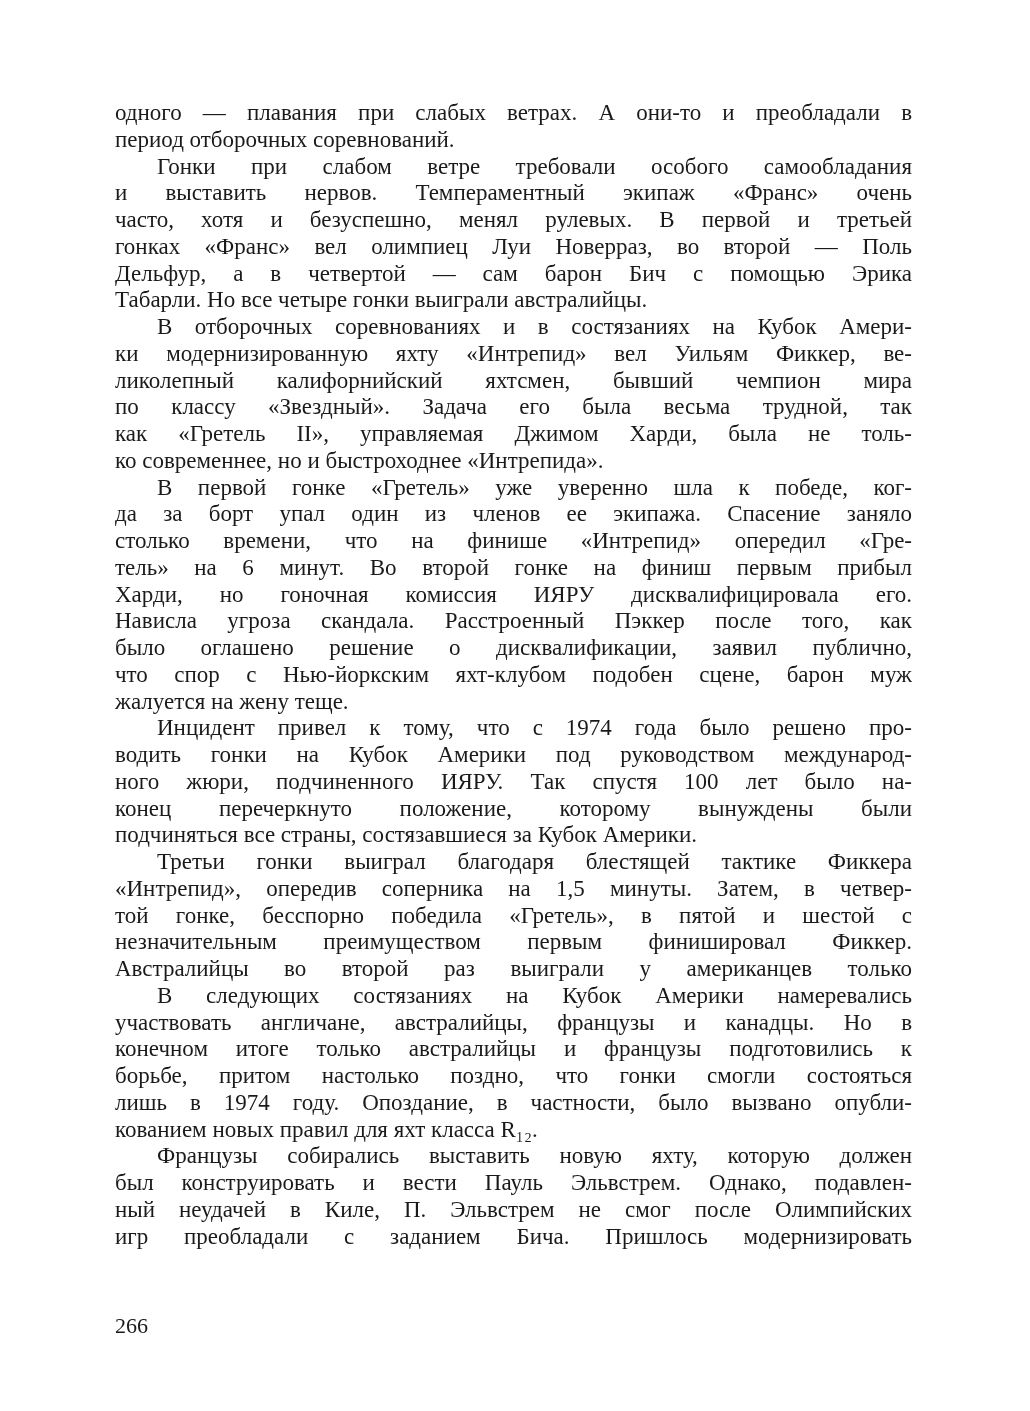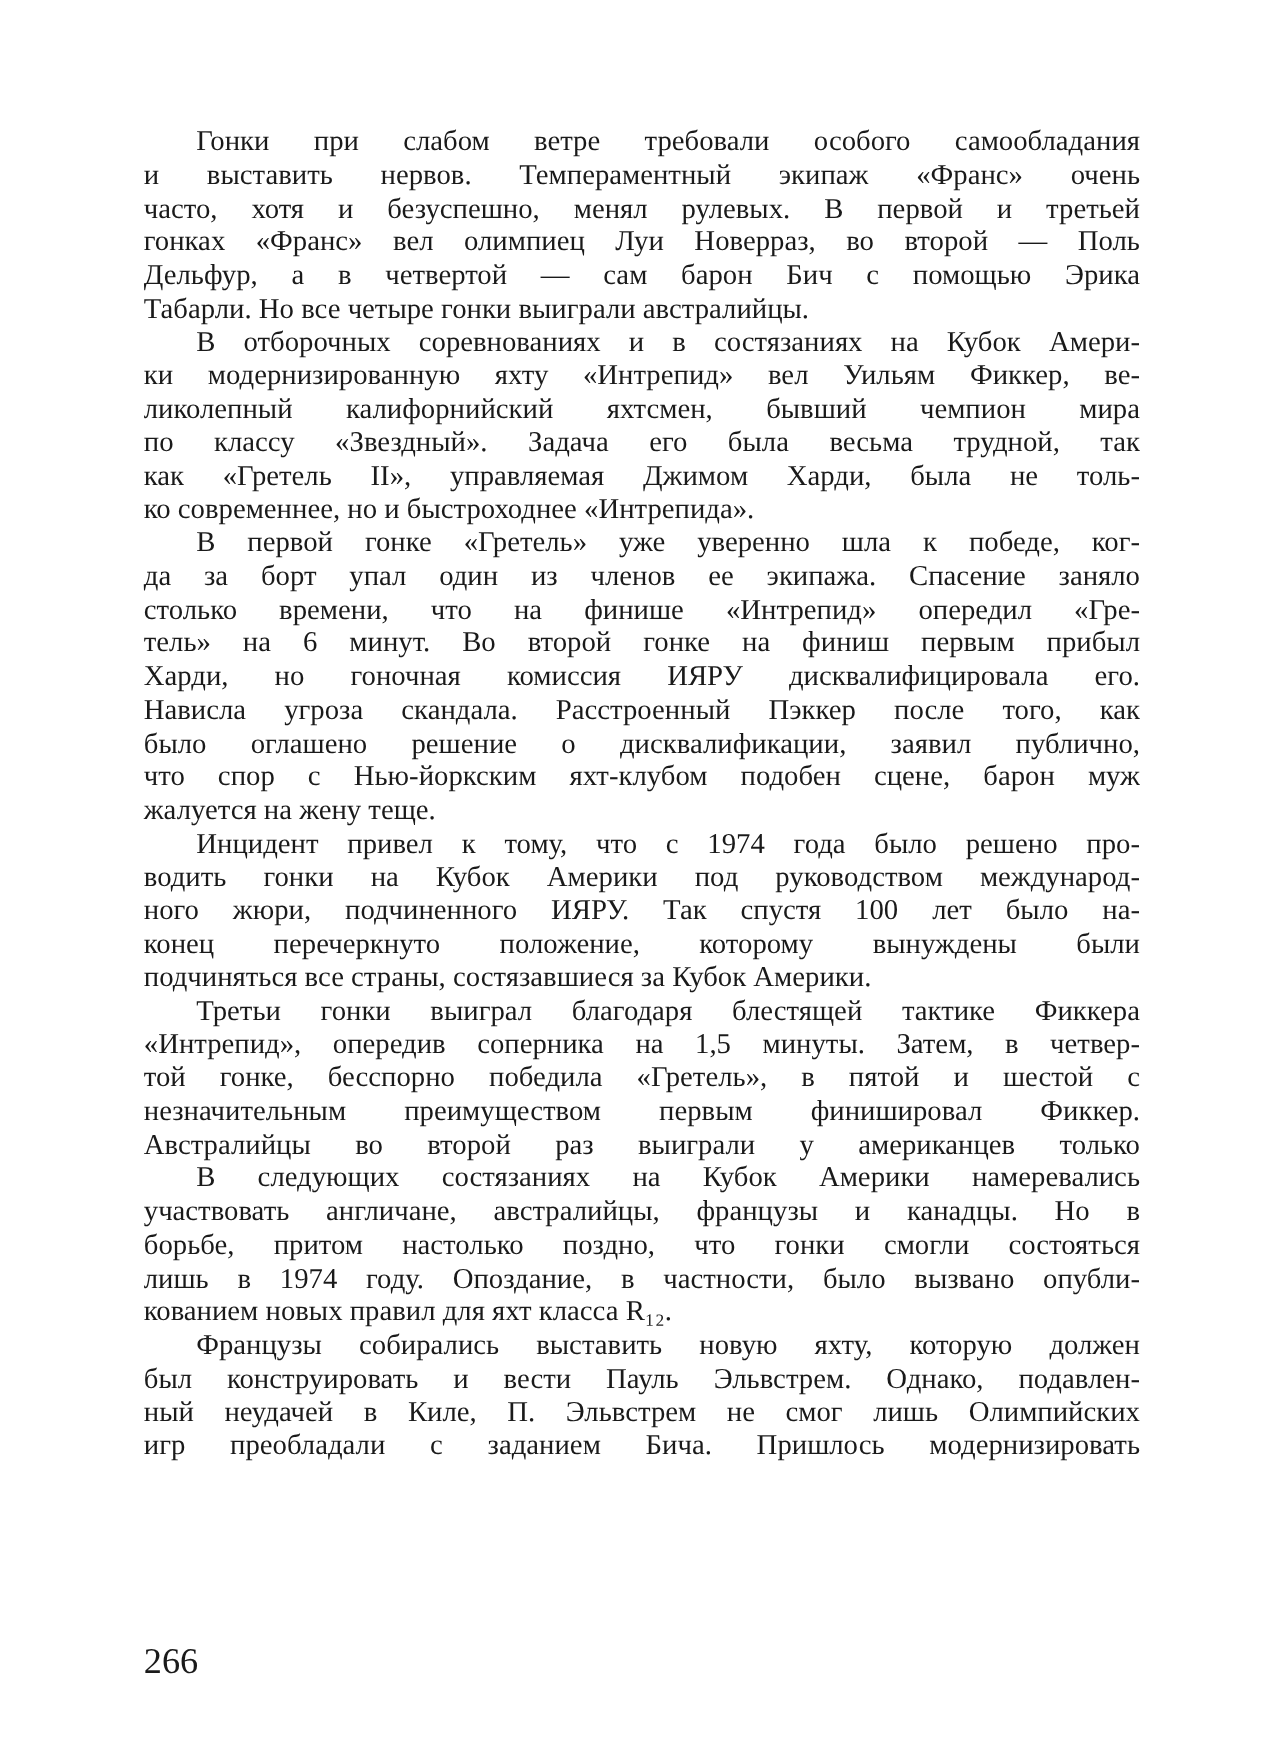--- a/index.html
+++ b/index.html
@@ -7,27 +7,31 @@
   .page {
     position: absolute; left: 115px; top: 100px; width: 797px;
     font-family: "Liberation Serif", "DejaVu Serif", serif;
     font-size: 23px; line-height: 26.75px; color: #1a1a1a;
   }
   .line { display: block; white-space: nowrap; text-align: justify; text-align-last: justify; height: 26.75px; }
   .line.last { text-align-last: left; }
   .line.indent { padding-left: 42px; }
   .page-number {
     position: absolute; left: 115px; top: 1313px;
-    font-family: "Liberation Serif", "DejaVu Serif", serif; font-size: 29px; color: #1a1a1a;
+    font-family: "Liberation Serif", "DejaVu Serif", serif; font-size: 22px; color: #1a1a1a;
   }
 </style>
 </head>
 <body>
 
 <div class="page" id="page-body">
+    <div>
+      <span class="line">одного — плавания при слабых ветрах. А они-то и преобладали в</span>
+      <span class="line last">период отборочных соревнований.</span>
+    </div>
     <div>
       <span class="line indent">Гонки при слабом ветре требовали особого самообладания</span>
       <span class="line">и выставить нервов. Темпераментный экипаж «Франс» очень</span>
       <span class="line">часто, хотя и безуспешно, менял рулевых. В первой и третьей</span>
       <span class="line">гонках «Франс» вел олимпиец Луи Новерраз, во второй — Поль</span>
       <span class="line">Дельфур, а в четвертой — сам барон Бич с помощью Эрика</span>
       <span class="line last">Табарли. Но все четыре гонки выиграли австралийцы.</span>
     </div>
     <div>
       <span class="line indent">В отборочных соревнованиях и в состязаниях на Кубок Амери-</span>
@@ -58,24 +62,25 @@
     <div>
       <span class="line indent">Третьи гонки выиграл благодаря блестящей тактике Фиккера</span>
       <span class="line">«Интрепид», опередив соперника на 1,5 минуты. Затем, в четвер-</span>
       <span class="line">той гонке, бесспорно победила «Гретель», в пятой и шестой с</span>
       <span class="line">незначительным преимуществом первым финишировал Фиккер.</span>
       <span class="line">Австралийцы во второй раз выиграли у американцев только</span>
     </div>
     <div>
       <span class="line indent">В следующих состязаниях на Кубок Америки намеревались</span>
       <span class="line">участвовать англичане, австралийцы, французы и канадцы. Но в</span>
+      <span class="line">конечном итоге только австралийцы и французы подготовились к</span>
       <span class="line">борьбе, притом настолько поздно, что гонки смогли состояться</span>
       <span class="line">лишь в 1974 году. Опоздание, в частности, было вызвано опубли-</span>
       <span class="line last">кованием новых правил для яхт класса R₁₂.</span>
     </div>
     <div>
       <span class="line indent">Французы собирались выставить новую яхту, которую должен</span>
       <span class="line">был конструировать и вести Пауль Эльвстрем. Однако, подавлен-</span>
-      <span class="line">ный неудачей в Киле, П. Эльвстрем не смог лишь Олимпийских</span>
+      <span class="line">ный неудачей в Киле, П. Эльвстрем не смог после Олимпийских</span>
       <span class="line">игр преобладали с заданием Бича. Пришлось модернизировать</span>
     </div>
   </div>
 <div class="page-number">266</div>
 
 </body></html>

